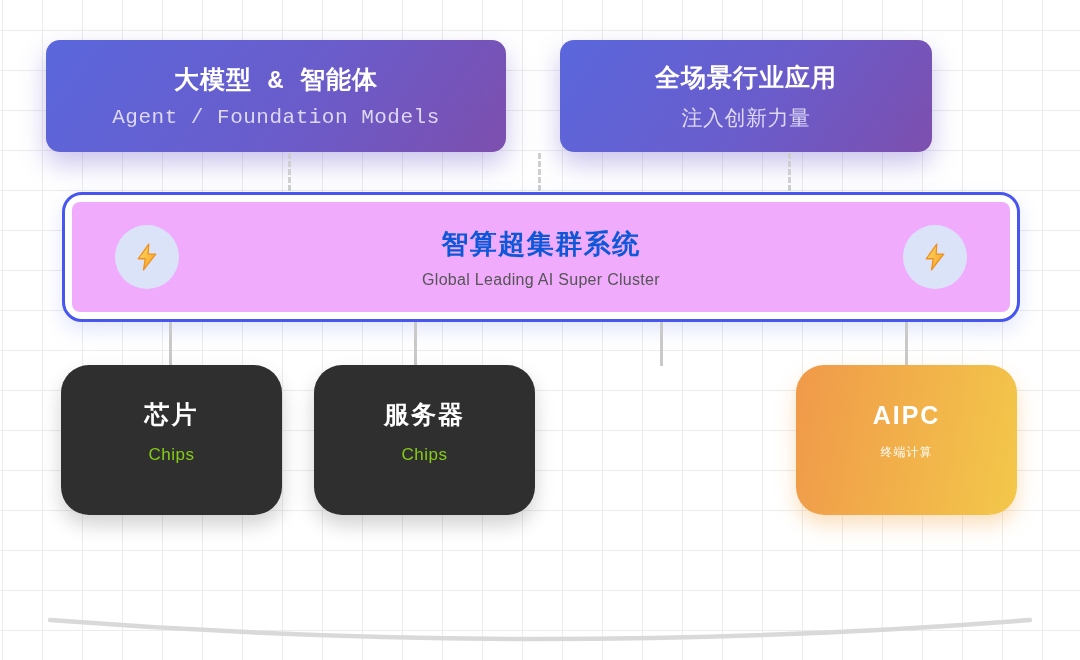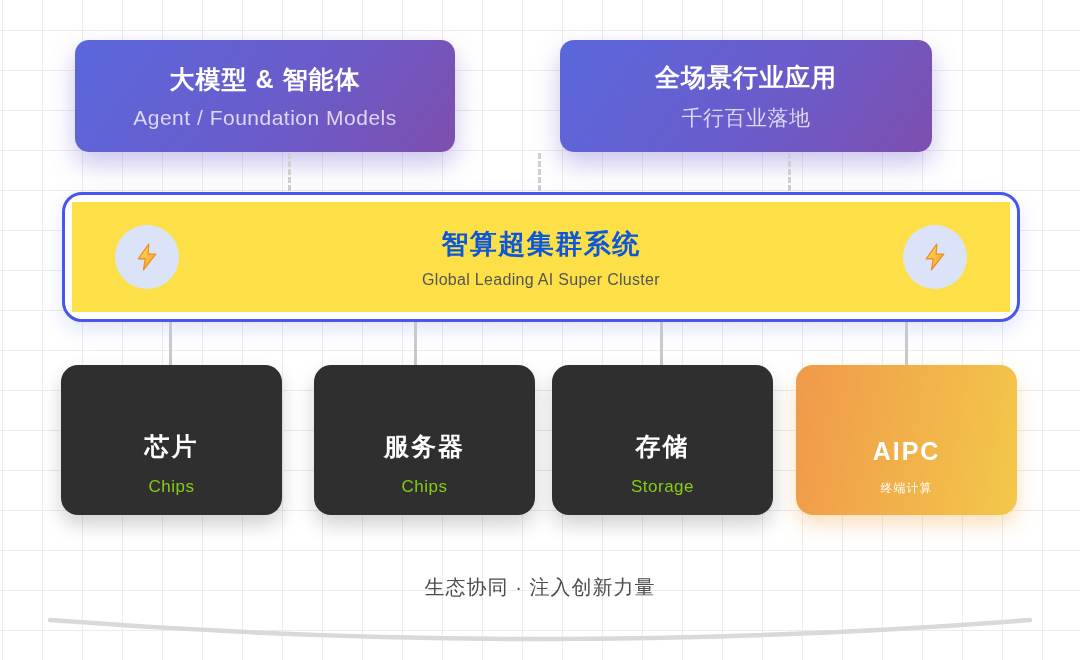--- a/index.html
+++ b/index.html
@@ -39,21 +39,21 @@
     color: #ffffff;
     font-size: 25px;
     font-weight: 700;
     letter-spacing: 1px;
   }
   .top-box .subtitle {
     color: #ddd8f6;
     font-size: 21px;
     letter-spacing: 0.5px;
   }
-  #top-box-1 { left: 75px; width: 380px; }
+  #top-box-1 { left: 46px; width: 460px; font-family: Liberation Mono, monospace; }
   #top-box-2 { left: 560px; width: 372px; }
 
   
   .dash-connector {
     position: absolute;
     top: 153px;
     height: 38px;
     width: 0;
     border-left: 3px dashed #cfcfcf;
   }
@@ -71,22 +71,22 @@
     border: 3px solid #4656ee;
     border-radius: 20px;
     background: #ffffff;
     padding: 7px;
     box-shadow: 0 8px 20px rgba(90, 110, 240, 0.18);
   }
   .cluster-inner {
     position: relative;
     width: 100%;
     height: 100%;
-    border-radius: 0;
-    background: #fde047;
+    border-radius: 8px;
+    background: #f0abfc;
     display: flex;
     flex-direction: column;
     align-items: center;
     justify-content: center;
     gap: 9px;
   }
   .cluster-title {
     color: #0d57d8;
     font-size: 27px;
     font-weight: 700;
@@ -124,25 +124,25 @@
   #conn-2 { left: 414px; }
   #conn-3 { left: 660px; }
   #conn-4 { left: 905px; }
 
   
   .bottom-box {
     position: absolute;
     top: 365px;
     width: 221px;
     height: 150px;
-    border-radius: 17px;
+    border-radius: 28px;
     display: flex;
     flex-direction: column;
     align-items: center;
-    justify-content: flex-end;
+    justify-content: center;
     gap: 14px;
     padding-bottom: 18px;
   }
   .bottom-box.dark {
     background: #2f2f30;
     box-shadow: 0 10px 20px rgba(0, 0, 0, 0.18);
   }
   .bottom-box.orange {
     background: linear-gradient(100deg, #f0994a 0%, #f3c84a 100%);
     box-shadow: 0 10px 20px rgba(240, 165, 70, 0.35);
@@ -191,21 +191,21 @@
 <body>
 
 <div class="canvas">
 
   <div class="top-box" id="top-box-1">
     <div class="title">大模型 &amp; 智能体</div>
     <div class="subtitle">Agent / Foundation Models</div>
   </div>
   <div class="top-box" id="top-box-2">
     <div class="title">全场景行业应用</div>
-    <div class="subtitle">千行百业落地</div>
+    <div class="subtitle">注入创新力量</div>
   </div>
 
   <div class="dash-connector" id="dash-1"></div>
   <div class="dash-connector" id="dash-2"></div>
   <div class="dash-connector" id="dash-3"></div>
 
   <div class="cluster-box">
     <div class="cluster-inner">
       <div class="bolt-badge" id="bolt-left">
         <svg width="28" height="28" viewBox="0 0 24 24">
@@ -234,27 +234,22 @@
   <div class="solid-connector" id="conn-4"></div>
 
   <div class="bottom-box dark" id="bottom-box-1">
     <div class="title">芯片</div>
     <div class="subtitle">Chips</div>
   </div>
   <div class="bottom-box dark" id="bottom-box-2">
     <div class="title">服务器</div>
     <div class="subtitle">Chips</div>
   </div>
-  <div class="bottom-box dark" id="bottom-box-3">
-    <div class="title">存储</div>
-    <div class="subtitle">Storage</div>
-  </div>
   <div class="bottom-box orange" id="bottom-box-4">
     <div class="title">AIPC</div>
     <div class="subtitle">终端计算</div>
   </div>
 
-  <div class="tagline">生态协同 · 注入创新力量</div>
   <svg class="arc-svg" viewBox="0 0 1080 54">
     <path d="M 50 14 Q 540 52 1030 14" fill="none" stroke="#d9d9d9" stroke-width="4.5" stroke-linecap="round"></path>
   </svg>
 
 </div>
 
 </body></html>

